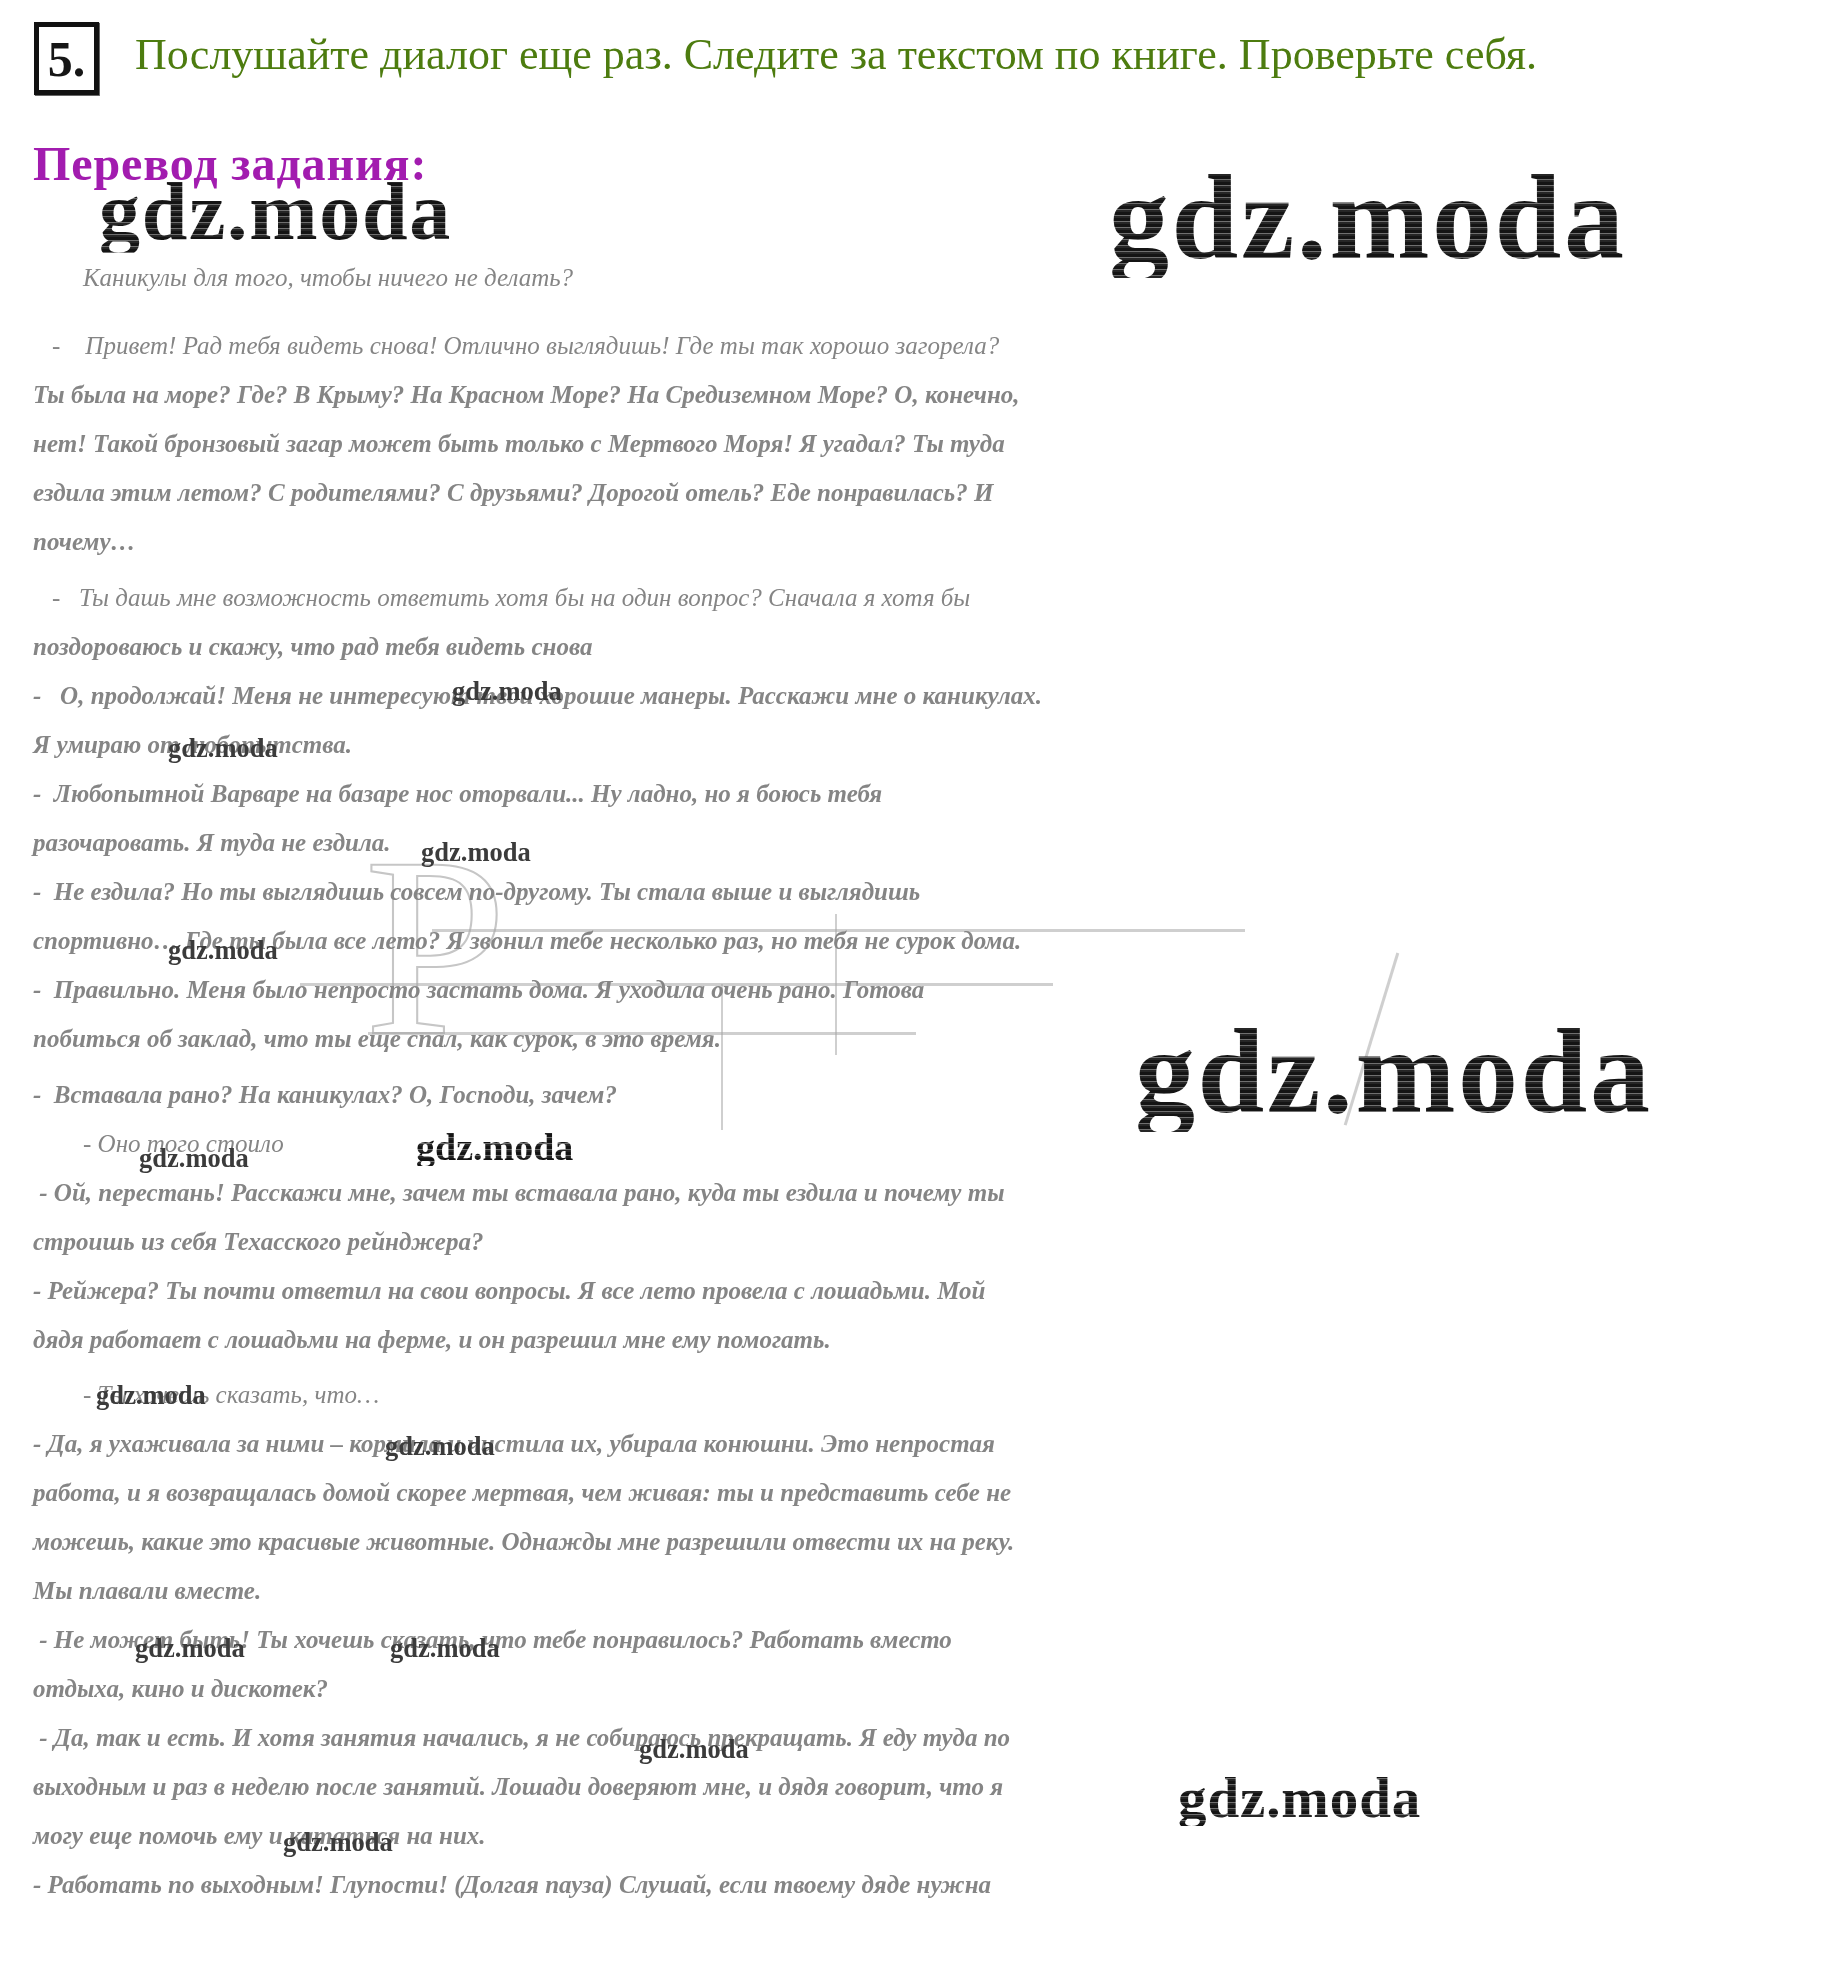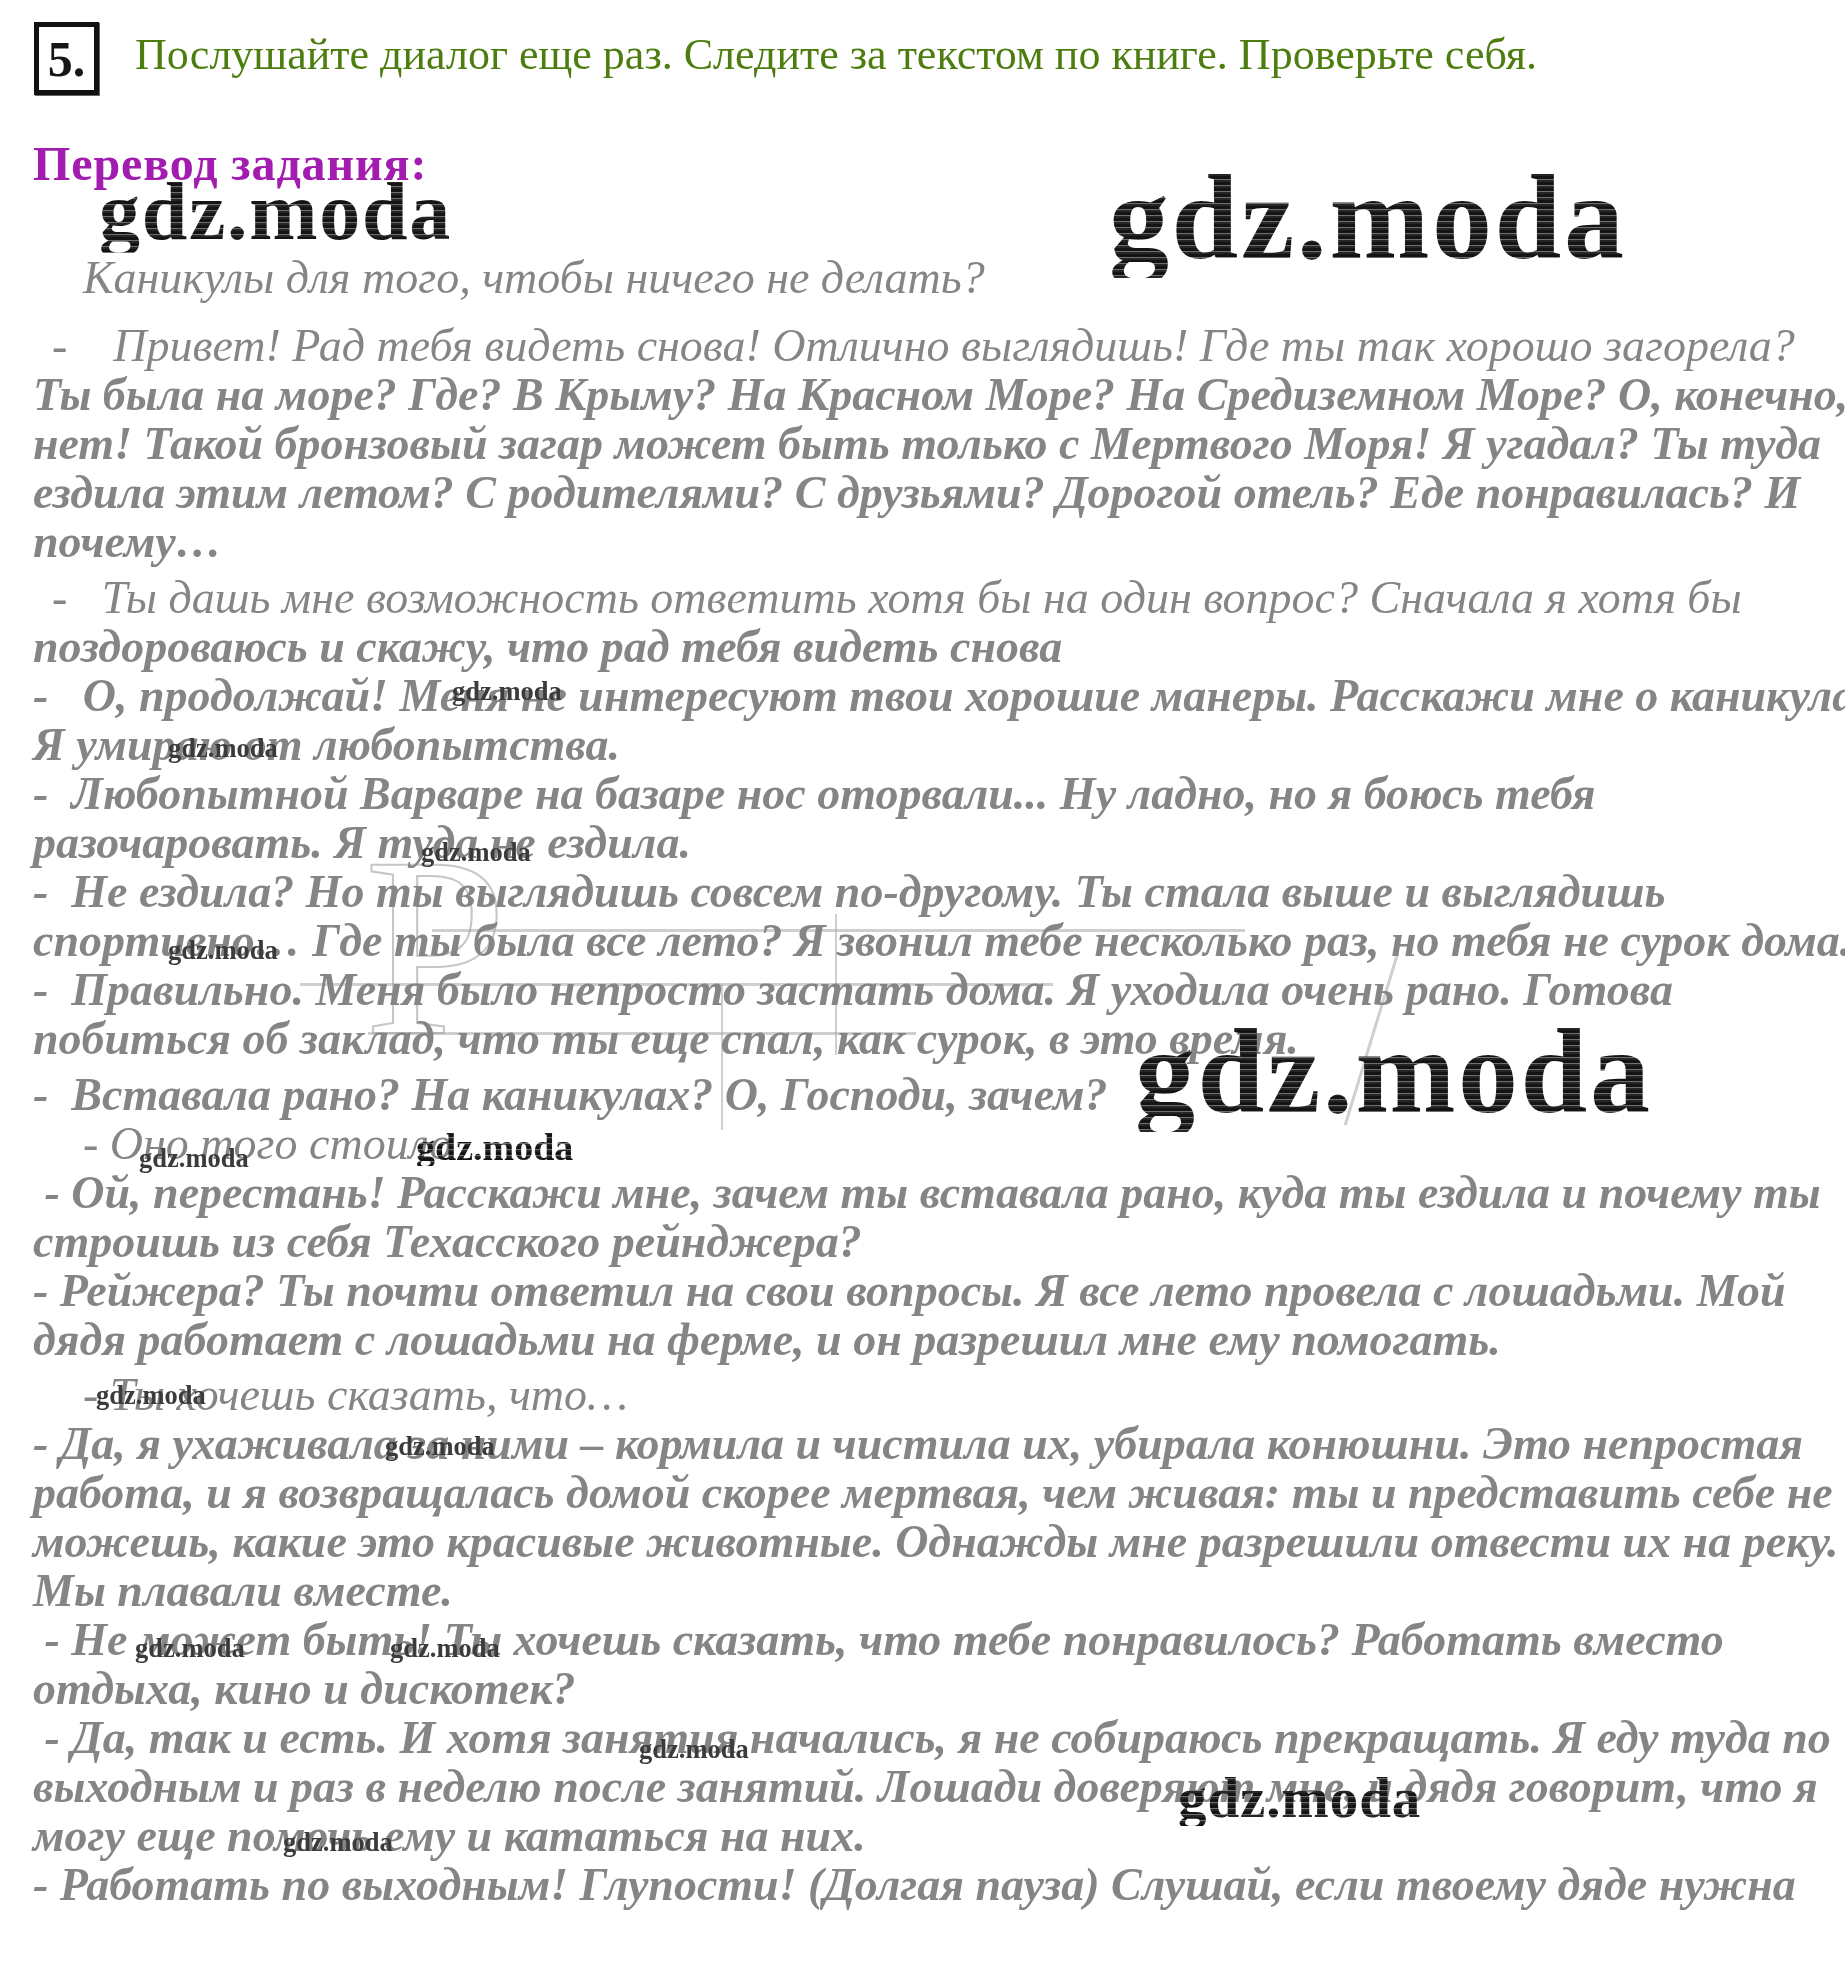--- a/index.html
+++ b/index.html
@@ -37,21 +37,21 @@
     font-weight: bold; font-size: 48px;
     color: #a21caf;
     letter-spacing: 0.9px;
   }
 
   
   .dialog { margin: 62px 0 0 33px; position: relative; z-index: 2; }
   .line {
     font-style: italic;
     color: #858585;
-    font-size: 46px;
+    font-size: 25px;
     height: 49px; line-height: 49px;
     white-space: pre;
   }
   .ind0 { margin-left: 0; font-weight: bold; }
   .ind1 { margin-left: 19px; }
   .ind2 { margin-left: 50px; }
   .gap  { margin-top: 6.8px; }
   .gap-lg { margin-top: 19px; }
 
   

